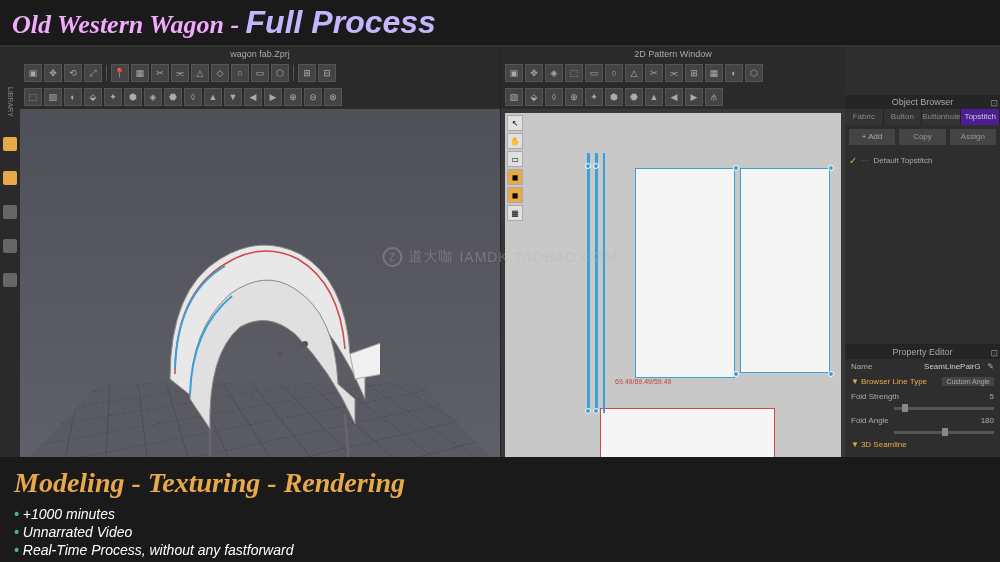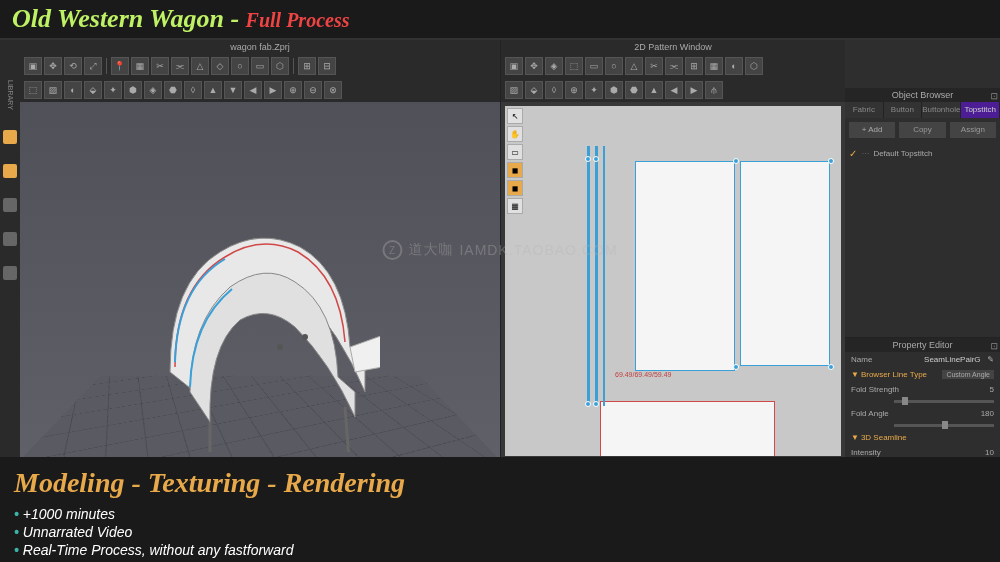--- a/index.html
+++ b/index.html
@@ -1,20 +1,20 @@
 <!DOCTYPE html>
 <html><head>
 <meta charset="utf-8">
 <style>
 * { margin: 0; padding: 0; box-sizing: border-box; }
 body { width: 1000px; height: 562px; background: #1a1a1a; font-family: Arial, sans-serif; overflow: hidden; position: relative; }
 
 .top-banner { background: #1a1a1a; padding: 4px 12px; border-bottom: 2px solid #333; }
-.top-banner .title-part1 { color: #bef264; font-size: 26px; font-weight: bold; font-style: italic; font-family: Georgia, serif; }
-.top-banner .title-part2 { color: #ef4444; font-size: 20px; font-weight: bold; font-style: italic; font-family: Liberation Serif, serif; }
+.top-banner .title-part1 { color: #f0abfc; font-size: 26px; font-weight: bold; font-style: italic; font-family: Georgia, serif; }
+.top-banner .title-part2 { color: #c4b5fd; font-size: 32px; font-weight: bold; font-style: italic; font-family: Liberation Sans, sans-serif; }
 
 .app-area { display: flex; height: 420px; background: #3a3a3a; position: relative; }
 
 .left-sidebar { width: 20px; background: #2a2a2a; display: flex; flex-direction: column; align-items: center; padding-top: 40px; gap: 20px; }
 .left-sidebar .side-text { writing-mode: vertical-lr; font-size: 7px; color: #888; }
 .left-sidebar .side-icon { width: 14px; height: 14px; background: #e8a94a; border-radius: 2px; }
 .left-sidebar .side-icon.gray { background: #666; }
 
 .main-content { flex: 1; display: flex; }
 

